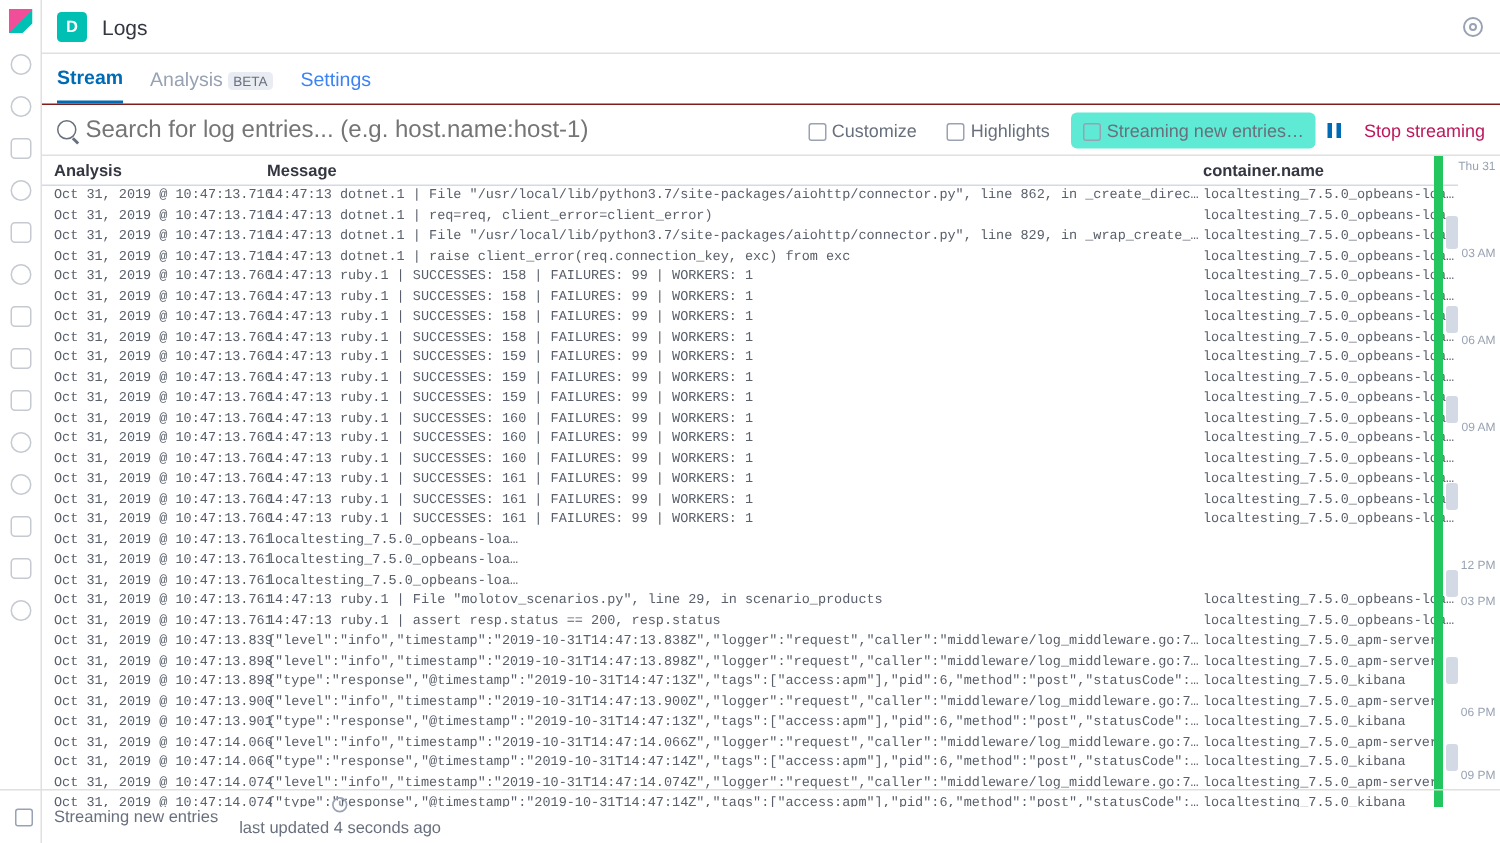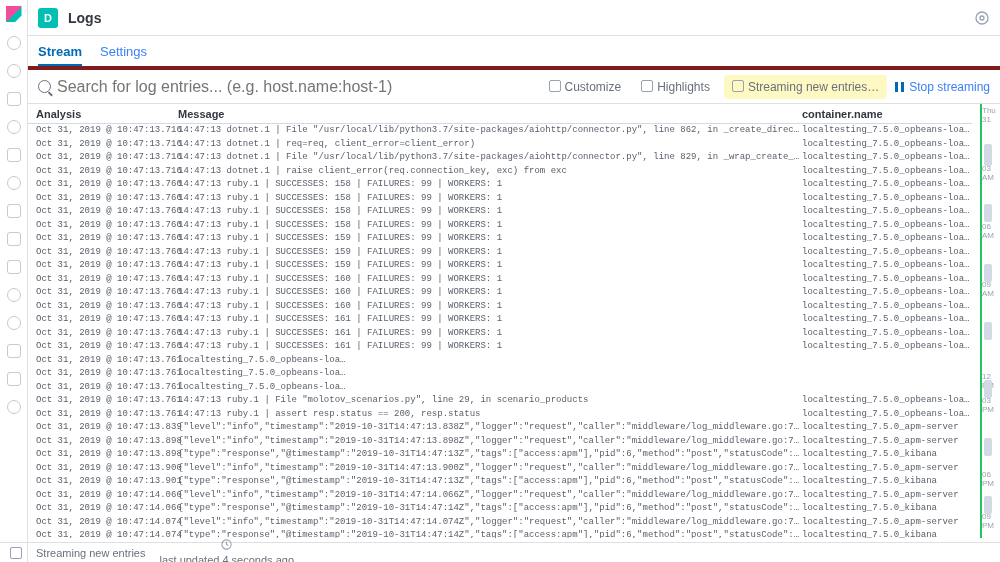--- a/index.html
+++ b/index.html
@@ -7,62 +7,62 @@
 
 
 .leftrail { position: absolute; left: 0; top: 0; width: 28px; height: 100%; border-right: 1px solid #e0e0e0; background: #fff; display: flex; flex-direction: column; align-items: center; padding-top: 6px; gap: 14px; }
 .leftrail .logo { width: 16px; height: 16px; background: linear-gradient(135deg,#f04e98 50%,#00bfb3 50%); clip-path: polygon(0 0,100% 0,100% 60%,60% 100%,0 100%); }
 .leftrail .ic { width: 14px; height: 14px; border: 1.5px solid #c5c9d0; border-radius: 3px; }
 .leftrail .ic.round { border-radius: 50%; }
 
 
 .topbar { position: absolute; left: 28px; top: 0; right: 0; height: 36px; border-bottom: 1px solid #e0e0e0; display: flex; align-items: center; padding: 0 10px; }
 .appicon { width: 20px; height: 20px; background: #00bfb3; border-radius: 3px; margin-right: 10px; display: flex; align-items: center; justify-content: center; color: #fff; font-weight: bold; font-size: 11px; }
-.apptitle { font-size: 14px; font-weight: 700; }
+.apptitle { font-size: 14px; font-weight: 400; }
 .topbar .gear { margin-left: auto; width: 16px; height: 16px; }
 
 
-.tabs { position: absolute; left: 28px; top: 36px; right: 0; height: 34px; border-bottom: 4px solid #7f1d1d; display: flex; padding: 0 10px; gap: 18px; font-size: 13px; }
+.tabs { position: absolute; left: 28px; top: 36px; right: 0; height: 34px; border-bottom: 1px solid #7f1d1d; display: flex; align-items: center; padding: 0 10px; gap: 18px; font-size: 13px; }
 .tab { padding: 8px 0; color: #3b82f6; cursor: pointer; }
 .tab.active { color: #006bb4; border-bottom: 2px solid #006bb4; font-weight: 600; }
 .tab.disabled { color: #98a2b3; }
 .beta { font-size: 9px; background: #e9edf3; border-radius: 3px; padding: 1px 4px; margin-left: 3px; color: #69707d; }
 
 
 .toolbar { position: absolute; left: 28px; top: 70px; right: 0; height: 34px; border-bottom: 1px solid #e0e0e0; display: flex; align-items: center; padding: 0 10px; gap: 8px; font-size: 12px; }
 .searchwrap { display: flex; align-items: center; flex: 1; gap: 6px; }
 .searchwrap .mag { width: 13px; height: 13px; border: 1.5px solid #69707d; border-radius: 50%; position: relative; }
 .searchwrap .mag::after { content:""; position:absolute; width:5px; height:1.5px; background:#69707d; bottom:-2px; right:-3px; transform:rotate(45deg); }
 .searchwrap input { border: none; outline: none; flex: 1; font-size: 16px; color: #343741; }
-.tbtn { display: flex; align-items: flex-start; gap: 4px; color: #69707d; cursor: pointer; padding: 4px 6px; }
+.tbtn { display: flex; align-items: flex-end; gap: 4px; color: #69707d; cursor: pointer; padding: 4px 6px; }
 .tbtn .tico { width: 12px; height: 12px; border: 1.2px solid #98a2b3; border-radius: 2px; }
-.tbtn.pill { background: #fef9c3; border-radius: 4px; padding: 5px 8px; }
-.stopstream { color: #3b82f6; display: flex; align-items: center; gap: 5px; }
+.tbtn.pill { background: #5eead4; border-radius: 4px; padding: 5px 8px; }
+.stopstream { color: #be185d; display: flex; align-items: center; gap: 15px; }
 .stopstream .pause { width: 9px; height: 10px; border-left: 3px solid #006bb4; border-right: 3px solid #006bb4; }
 
 
 .colhdr { position: absolute; left: 28px; top: 104px; right: 28px; height: 20px; border-bottom: 1px solid #d3dae6; display: flex; align-items: center; font-weight: 700; font-size: 11px; }
 .colhdr .c1 { width: 150px; padding-left: 8px; }
 .colhdr .c2 { flex: 1; }
 .colhdr .c3 { width: 170px; }
 
 
 .logarea { position: absolute; left: 28px; top: 124px; right: 28px; bottom: 24px; overflow: hidden; font-family: "SFMono-Regular", Consolas, "Liberation Mono", Menlo, monospace; font-size: 9px; line-height: 13.5px; color: #5a606b; }
 .row { display: flex; white-space: nowrap; }
 .row .c1 { width: 150px; padding-left: 8px; flex-shrink: 0; }
 .row .c2 { flex: 1; overflow: hidden; text-overflow: ellipsis; }
 .row .c3 { width: 170px; flex-shrink: 0; overflow: hidden; text-overflow: ellipsis; }
 
 
-.timegutter { position: absolute; right: 0; top: 104px; width: 20px; bottom: 24px; border-left: 2px solid #22c55e; font-size: 8px; color: #98a2b3; }
+.timegutter { position: absolute; right: 0; top: 104px; width: 44px; bottom: 24px; border-left: 6px solid #22c55e; font-size: 8px; color: #98a2b3; }
 .timegutter .tick { position: absolute; right: 3px; }
 .timegutter .shade { position: absolute; left: 2px; width: 8px; background: #d3dae6; border-radius: 2px; }
 
 
-.footer { position: absolute; left: 0; right: 0; bottom: 0; height: 20px; border-top: 1px solid #e0e0e0; display: flex; align-items: center; padding: 0 10px; gap: 14px; font-size: 11px; color: #69707d; }
+.footer { position: absolute; left: 0; right: 0; bottom: 0; height: 36px; border-top: 1px solid #e0e0e0; display: flex; align-items: center; padding: 0 10px; gap: 14px; font-size: 11px; color: #69707d; }
 .footer .fic { width: 12px; height: 12px; border: 1.2px solid #98a2b3; border-radius: 2px; }
 </style>
 </head>
 <body>
 
 <div class="leftrail">
   <div class="logo"></div>
   <div class="ic round"></div>
   <div class="ic round"></div>
   <div class="ic"></div>
@@ -83,20 +83,21 @@
   <div class="appicon">D</div>
   <div class="apptitle">Logs</div>
   <svg class="gear" viewBox="0 0 16 16">
       <circle cx="8" cy="8" r="6" fill="none" stroke="#98a2b3" stroke-width="1.3"></circle>
       <circle cx="8" cy="8" r="2" fill="none" stroke="#98a2b3" stroke-width="1.3"></circle>
     </svg>
 </div>
 
 <div class="tabs">
   <div class="tab active">Stream</div>
+  <div class="tab disabled"><span>Analysis</span><span class="beta">BETA</span></div>
   <div class="tab">Settings</div>
 </div>
 
 <div class="toolbar">
   <div class="searchwrap">
     <div class="mag"></div>
     <input type="text" placeholder="Search for log entries... (e.g. host.name:host-1)" style="">
   </div>
   <div class="tbtn">
       <span class="tico"></span>

